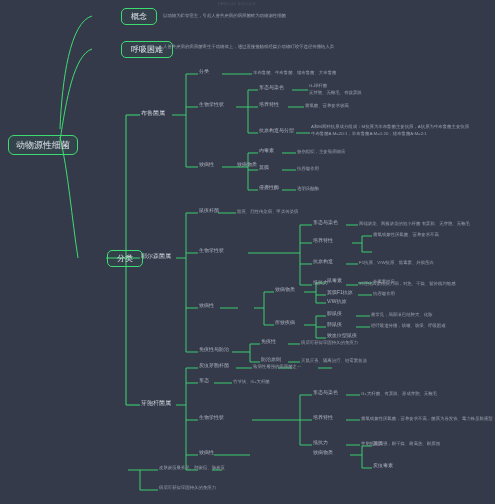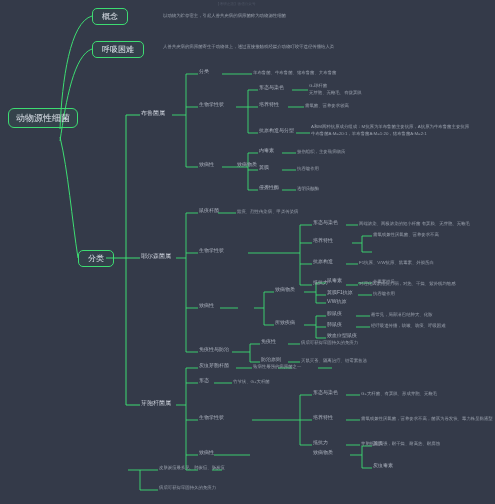--- a/index.html
+++ b/index.html
@@ -28,20 +28,21 @@
     background:rgba(61,220,114,0.05);
   }
   
   .n-box{
     border:1px solid #3ddc72;
     border-radius:5px;
     padding:3px 9px;
     font-size:8px;
     color:#dfe4ec;
     background:rgba(61,220,114,0.04);
+    margin-left:29px;
   }
   
   .n-t{font-size:6px;color:#c7ccd6;}
   .n-s{font-size:5px;color:#aeb4c0;}
   .n-xs{font-size:4.4px;color:#9aa1ad;}
   .n-faint{font-size:3.6px;color:#4d5464;}
   .multi{white-space:pre;line-height:1.5;}
 </style>
 </head>
 <body>
@@ -185,21 +186,21 @@
     <g fill="none" stroke="#3ddc72" stroke-width="0.9">
 
       <path d="M140,470 L140,490"></path>
       <path d="M140,470 L158,470"></path>
       <path d="M140,490 L158,490"></path>
     </g>
   </svg>
 
   <div class="node n-faint" style="left:216px;top:2px;">【考研之路】微信公众号</div>
 
-  <div class="node n-root" style="left:8px;top:108px;text-align:right;">动物源性细菌</div>
+  <div class="node n-root" style="left:8px;top:135px;text-align:right;">动物源性细菌</div>
 
   <div class="node n-box" style="left:92px;top:8px;">概念</div>
   <div class="node n-xs" style="left:163px;top:13px;">以动物为贮存宿主，引起人兽共患病的病原菌称为动物源性细菌</div>
 
   <div class="node n-box" style="left:92px;top:41px;">呼吸困难</div>
   <div class="node n-xs" style="left:163px;top:44px;width:330px;white-space:normal;">人兽共患病的病原菌寄生于动物体上，通过直接接触或经媒介动物叮咬等途径传播给人类</div>
 
   <div class="node n-box" style="left:78px;top:250px;">分类</div>
 
   <div class="node n-t" style="left:141px;top:110px;">布鲁菌属</div>

